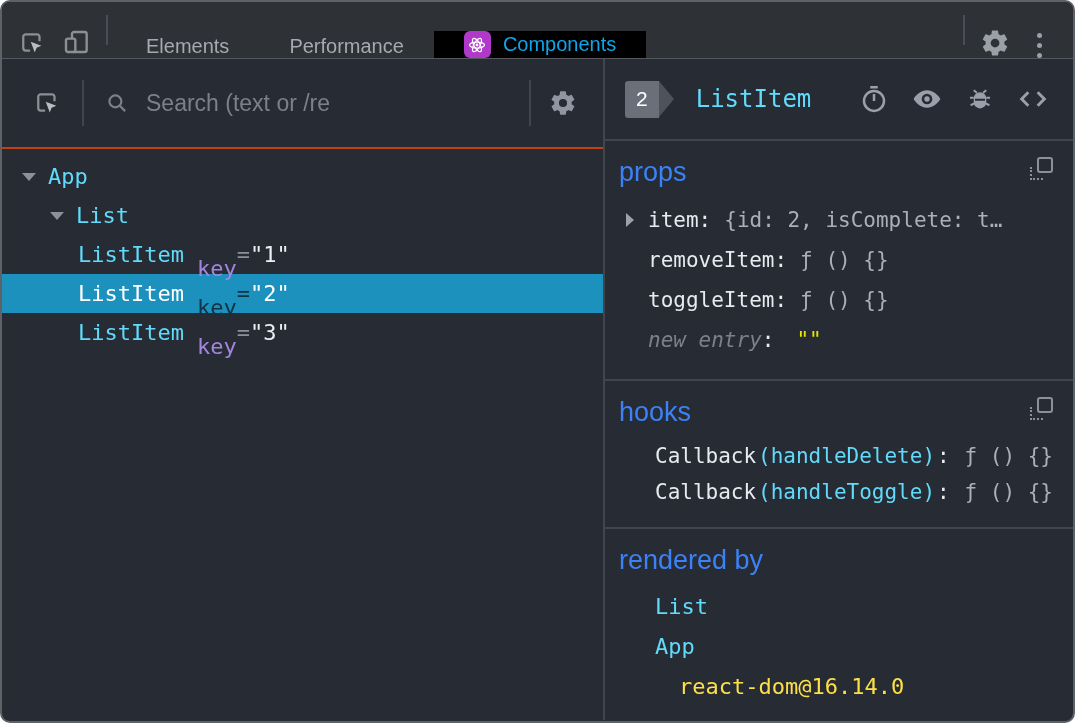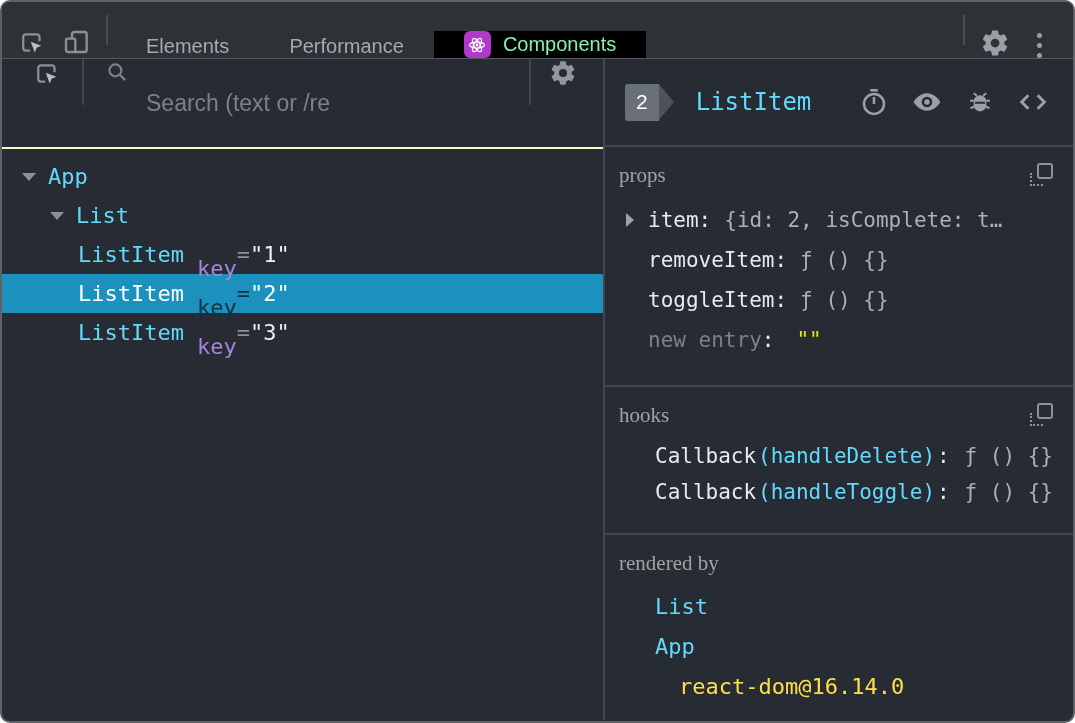--- a/index.html
+++ b/index.html
@@ -16,38 +16,38 @@
   .toolbar{
     height:57px; background:#2e3135; border-bottom:1px solid #54575c;
     display:flex; align-items:flex-end;
   }
   .tb-icon-btn{ display:flex; align-items:center; justify-content:center; width:44px; cursor:pointer; }
   .tb-sep{ width:2px; height:30px; background:#4a4e54; align-self:center; margin:0 8px; }
   .tab{
     display:flex; align-items:center; gap:12px; padding:0 30px;
     color:#a6aab0; font-size:20px; cursor:pointer; white-space:nowrap;
   }
-  .tab.active{ background:#000; color:#86efac; }
+  .tab.active{ background:#000; color:#0ea5e9; }
   .atom-badge{
     width:27px; height:27px; border-radius:6px; background:#b039c9;
     display:flex; align-items:center; justify-content:center; flex:0 0 auto;
   }
   .tb-spacer{ flex:1; }
   .kebab{ display:flex; flex-direction:column; gap:5px; align-items:center; justify-content:center; width:44px; margin-right:12px; cursor:pointer;}
   .kebab i{ width:5px; height:5px; border-radius:50%; background:#9aa0a6; }
 
   
   .main{ display:flex; height:661px; }
   .left{ width:603px; border-right:2px solid #40454e; display:flex; flex-direction:column; }
   .right{ flex:1; display:flex; flex-direction:column; }
 
   
   .search-row{
-    height:90px; border-bottom:2px solid #fef9c3;
-    display:flex; padding:0 26px 0 30px;
+    height:90px; border-bottom:2px solid #c2410c;
+    display:flex; align-items:center; padding:0 26px 0 30px;
   }
   .vsep{ width:2px; height:46px; background:#40454e; }
   .search-row .vsep{ margin:0 20px; }
   .search-input{
     flex:1; background:transparent; border:none; outline:none;
     font-family:"Liberation Sans", sans-serif; font-size:23px; color:#c9ced4;
     min-width:0; margin-left:16px;
   }
   .search-input::placeholder{ color:#7b818b; }
 
@@ -82,31 +82,31 @@
     font-family:"DejaVu Sans Mono","Liberation Mono",monospace;
     font-size:24px; color:#61dafb; margin-left:22px; flex:1;
   }
   .hdr-icons{ display:flex; align-items:center; gap:22px; }
   .hdr-icon{ cursor:pointer; display:flex; align-items:center; justify-content:center; }
 
   
   .section{ border-bottom:2px solid #40454e; padding:16px 20px 14px 14px; position:relative; }
   .section:last-child{ border-bottom:none; }
   .section-head{ display:flex; align-items:flex-start; justify-content:space-between; }
-  .section-title{ font-size:21px; color:#a3a3a3;font-family:Liberation Serif, serif; }
+  .section-title{ font-size:27px; color:#3b82f6; }
   .copy-btn{ position:relative; width:24px; height:24px; cursor:pointer; flex:0 0 auto; }
   .copy-btn .front{ position:absolute; top:0; right:0; width:16px; height:16px; border:2.5px solid #8a919c; border-radius:3px; }
   .copy-btn .back{ position:absolute; left:1px; bottom:1px; width:13px; height:13px; border-left:2.5px dotted #8a919c; border-bottom:2.5px dotted #8a919c; }
 
   .kv-list{ margin-top:12px; font-family:"DejaVu Sans Mono","Liberation Mono",monospace; font-size:21px; }
   .kv-row{ height:40px; display:flex; align-items:center; white-space:nowrap; overflow:hidden; }
   .tri-slot{ width:22px; flex:0 0 auto; display:flex; margin-left:7px; }
   .tri-right{ width:0;height:0;border-top:7px solid transparent;border-bottom:7px solid transparent;border-left:8px solid #9aa2ad; }
   .kname{ color:#e7eaee; }
-  .kname.dim{ color:#7b818b; }
+  .kname.dim{ color:#7b818b;font-style:italic; }
   .kcolon{ color:#e7eaee; }
   .kval{ color:#a8b0ba; margin-left:13px; }
   .kval.yellow{ color:#e8e600; }
   .fn-name{ color:#61dafb; }
 
   .hooks .kv-row{ height:36px;justify-content:space-between; }
   .hooks .kv-list{ margin-top:10px; }
   .hooks .kv-row{ padding-left:36px; }
 
   .rendered .r-list{ margin-top:10px; font-family:"DejaVu Sans Mono","Liberation Mono",monospace; font-size:22px; }

